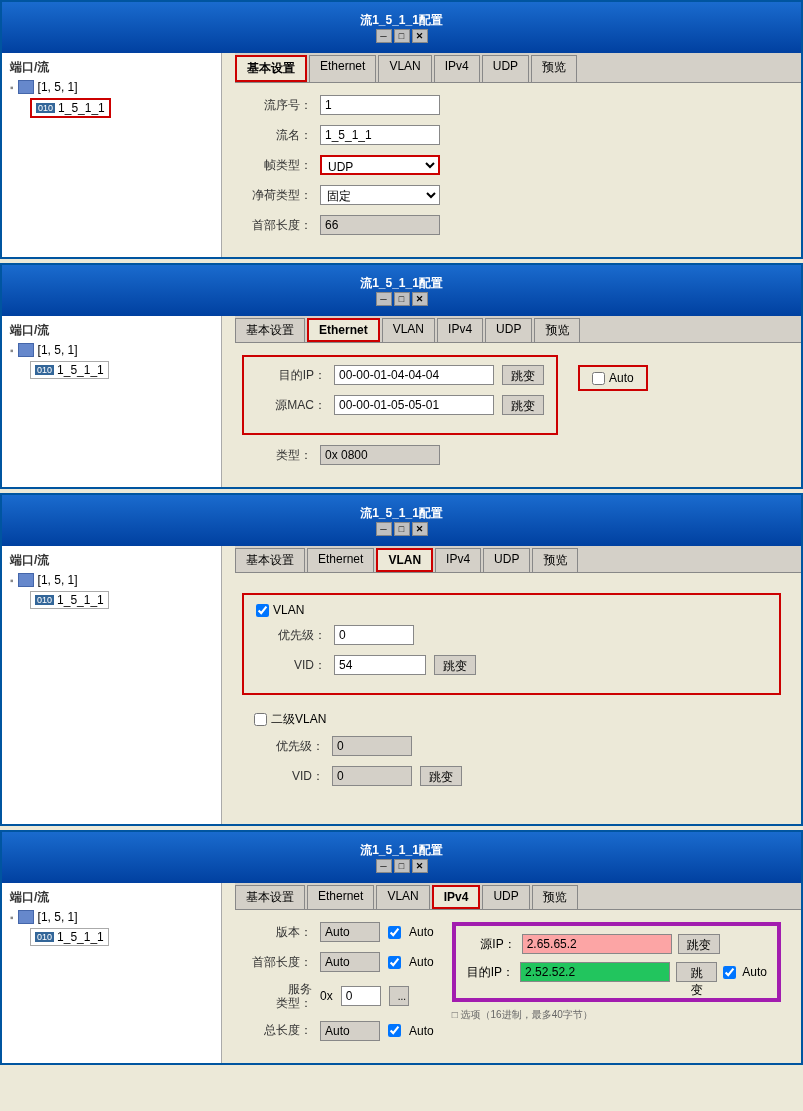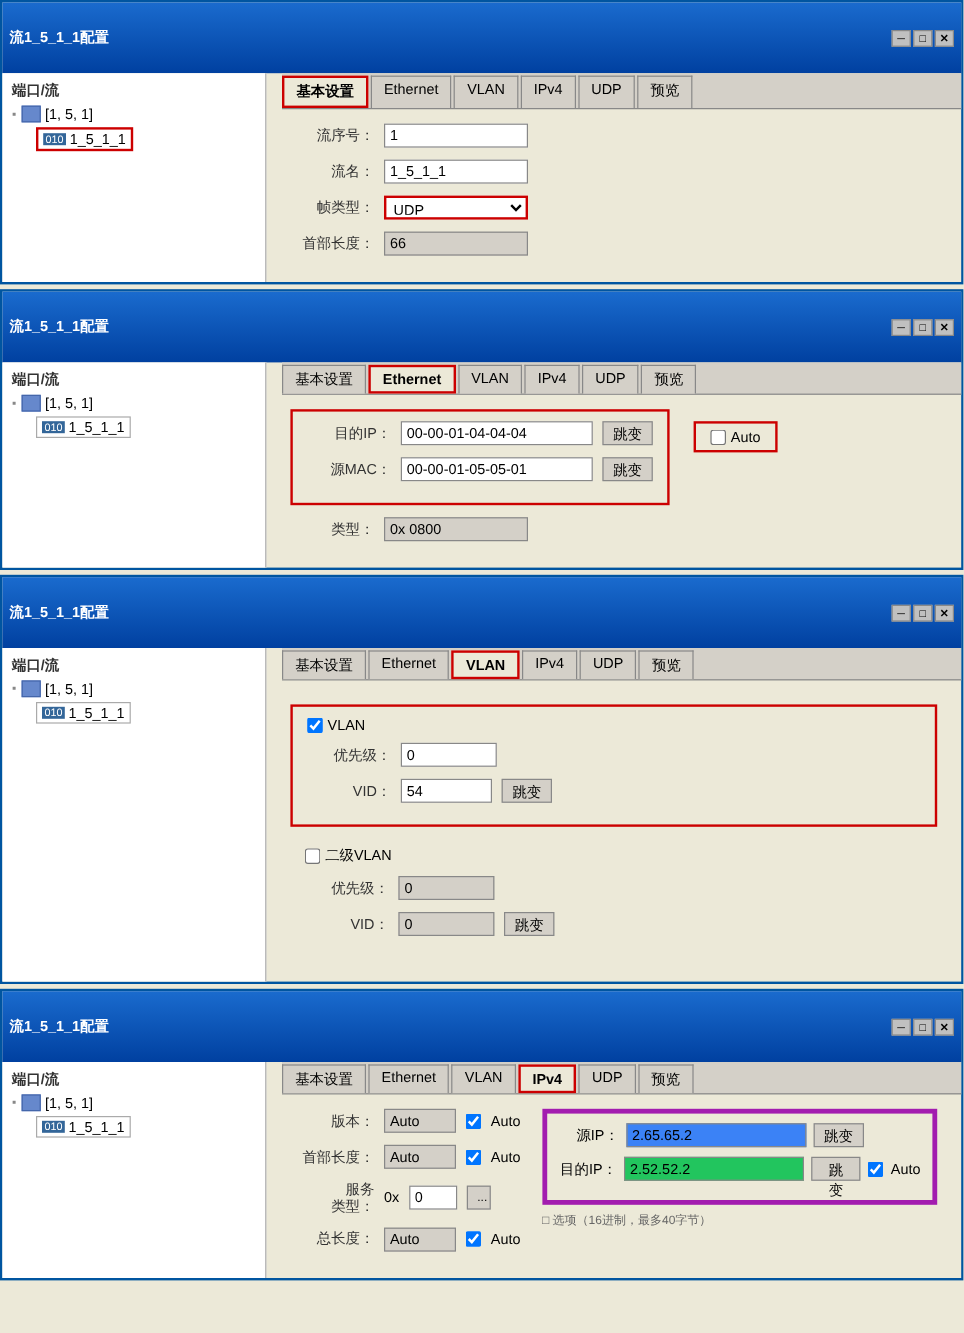--- a/index.html
+++ b/index.html
@@ -2,26 +2,27 @@
 <html><head>
   <meta charset="utf-8">
   <style>
     * { box-sizing: border-box; margin: 0; padding: 0; font-family: "SimSun", "宋体", sans-serif; font-size: 12px; }
     body { background: #ece9d8; width: 803px; }
 
     .window { background: #ece9d8; border: 2px solid #0055a0; margin-bottom: 4px; }
     .titlebar {
       background: linear-gradient(to bottom, #1a6bce, #0040a0);
       color: white;
-      padding: 21px 6px;
+      padding: 10px 6px;
       font-weight: bold;
       font-size: 13px;
       display: flex;
       align-items: center;
       justify-content: space-between;
+      flex-direction: column;
     }
     .titlebar-controls { display: flex; gap: 2px; }
     .titlebar-btn {
       width: 16px; height: 14px;
       background: #c0c0c0;
       border: 1px solid #888;
       font-size: 9px;
       display: flex; align-items: center; justify-content: center;
       cursor: pointer;
       color: black;
@@ -118,21 +119,21 @@
       margin: 8px 0;
     }
 
     .second-vlan-section {
       padding: 8px 12px;
       margin: 8px 0;
     }
     .ip-row { display: flex; align-items: center; gap: 6px; margin-bottom: 8px; }
     .ip-label { width: 50px; text-align: right; }
     .ip-input { width: 150px; border: 1px solid #888; padding: 2px 4px; background: #22c55e; height: 20px; }
-    .ip-input.editable { background: #3b82f6; }
+    .ip-input.editable { background: #fca5a5; }
 
     .bottom-note { font-size: 10px; color: #666; margin-top: 4px; }
   </style>
 </head>
 <body>
 
 <div class="window">
   <div class="titlebar">
     <span>流1_5_1_1配置</span>
     <div class="titlebar-controls">
@@ -171,20 +172,26 @@
           <input class="form-input" value="1" style="">
         </div>
         <div class="form-row">
           <span class="form-label">流名：</span>
           <input class="form-input" value="1_5_1_1" style="">
         </div>
         <div class="form-row">
           <span class="form-label">帧类型：</span>
           <select class="form-select red-box">
             <option>UDP</option>
+          </select>
+        </div>
+        <div class="form-row">
+          <span class="form-label">净荷类型：</span>
+          <select class="form-select">
+            <option>固定</option>
           </select>
         </div>
         <div class="form-row">
           <span class="form-label">首部长度：</span>
           <input class="form-input readonly" value="66" readonly="" style="">
         </div>
       </div>
     </div>
   </div>
 </div>
@@ -290,21 +297,21 @@
           <div class="checkbox-row">
             <input type="checkbox" checked="" style="">
             <span>VLAN</span>
           </div>
           <div class="form-row">
             <span class="form-label">优先级：</span>
             <input class="form-input" value="0" style="width: 80px;">
           </div>
           <div class="form-row">
             <span class="form-label">VID：</span>
-            <input class="form-input" value="54" style="width: 76px;">
+            <input class="form-input" value="54" style="width: 92px;">
             <button class="jump-btn">跳变</button>
           </div>
         </div>
         <div class="second-vlan-section">
           <div class="checkbox-row">
             <input type="checkbox" style="">
             <span>二级VLAN</span>
           </div>
           <div class="form-row">
             <span class="form-label">优先级：</span>

